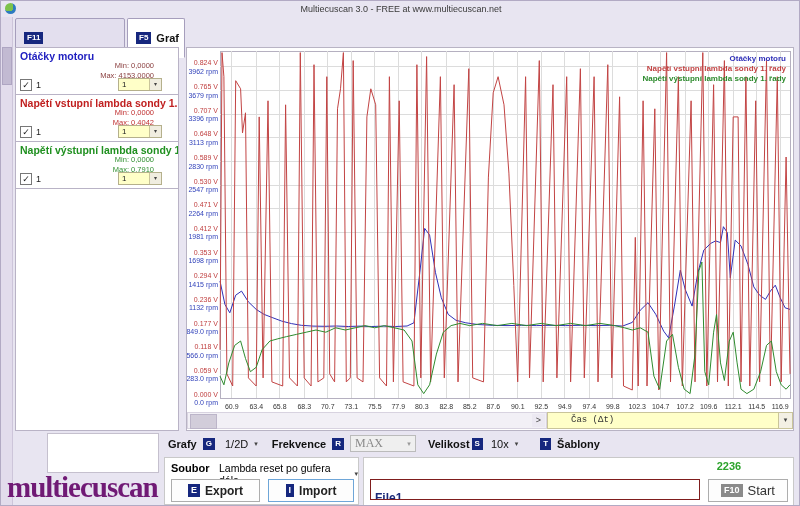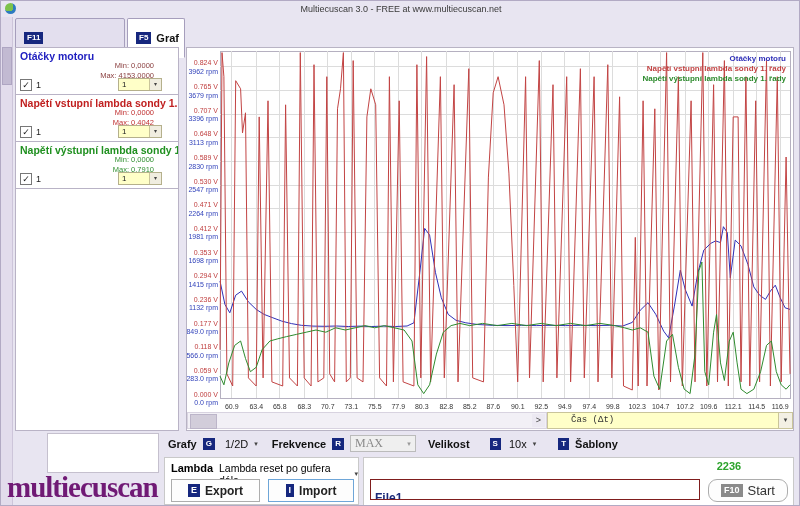--- a/index.html
+++ b/index.html
@@ -72,21 +72,21 @@
     border:1px solid #adadad;font-size:12px;font-weight:bold;color:#222;box-sizing:border-box;}
   .btn .key-badge{font-size:9px;}
   .btn.focus{border:1px solid #6ea6d8;}
   .box-right{position:absolute;left:362px;top:456px;width:431px;height:65px;background:#fff;
     border:1px solid #c9c9c9;box-sizing:border-box;}
   .counter{position:absolute;left:330px;top:2px;width:70px;text-align:center;color:#2da32d;
     font-weight:bold;font-size:11px;}
   .file-input{position:absolute;left:6px;top:21px;width:330px;height:21px;border:1px solid #7f1d1d;
     font-family:"Liberation Sans",sans-serif;font-weight:bold;font-size:12px;color:#1b2a7a;
     padding:16px 0 0 4px;box-sizing:border-box;}
-  .start-btn{left:344px;top:21px;width:80px;height:23px;font-weight:normal;font-size:13px;color:#333;border-radius:9px;}
+  .start-btn{left:344px;top:21px;width:80px;height:23px;font-weight:normal;font-size:13px;color:#333;}
   
   .logo{position:absolute;left:6px;top:470px;font-family:"Liberation Serif",serif;font-weight:bold;
     font-size:29px;color:#701a75;letter-spacing:-1px;}
 </style>
 </head>
 <body>
 
 <div class="titlebar">
   <div class="app-icon"></div>
   <span>Multiecuscan 3.0 - FREE at www.multiecuscan.net</span>
@@ -280,30 +280,30 @@
   <span class="lbl" style="margin-right:6px;">Grafy</span>
   <span class="key-badge" style="margin-right:10px;">G</span>
   <span class="ctl-combo-txt">1/2D</span>
   <span class="ctl-arr" style="margin-right:14px;">▾</span>
   <span class="lbl" style="margin-right:6px;">Frekvence</span>
   <span class="key-badge" style="margin-right:6px;">R</span>
   <div class="dis-combo" style="margin-right:12px;">
     <span class="val">MAX</span>
     <span class="arr">▾</span>
   </div>
-  <span class="lbl" style="margin-right:20px;">Velikost</span>
+  <span class="lbl" style="margin-right:2px;">Velikost</span>
   <span class="key-badge" style="margin-right:8px;">S</span>
   <span class="ctl-combo-txt">10x</span>
   <span class="ctl-arr" style="margin-right:22px;">▾</span>
   <span class="key-badge" style="margin-right:6px;">T</span>
   <span class="lbl">Šablony</span>
 </div>
 
 <div class="box-left">
-  <span class="soubor-lbl">Lambda</span>
+  <span class="soubor-lbl">Soubor</span>
   <div class="preset-combo">
     <span>Lambda reset po gufera dále</span>
     <span class="ctl-arr">▾</span>
   </div>
   <div class="btn" style="left:6px;top:21px;width:89px;height:23px;">
     <span class="key-badge">E</span>
     <span>Export</span>
   </div>
   <div class="btn focus" style="left:103px;top:21px;width:86px;height:23px;">
     <span class="key-badge">I</span>

